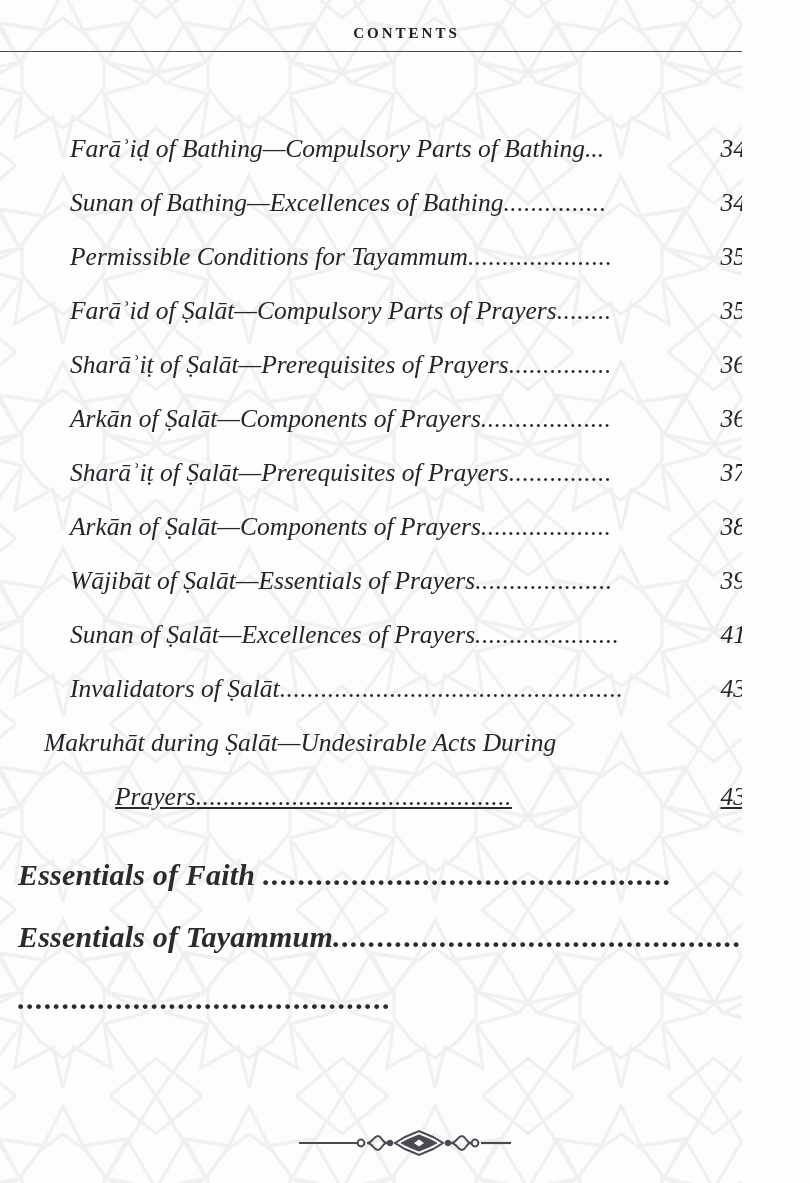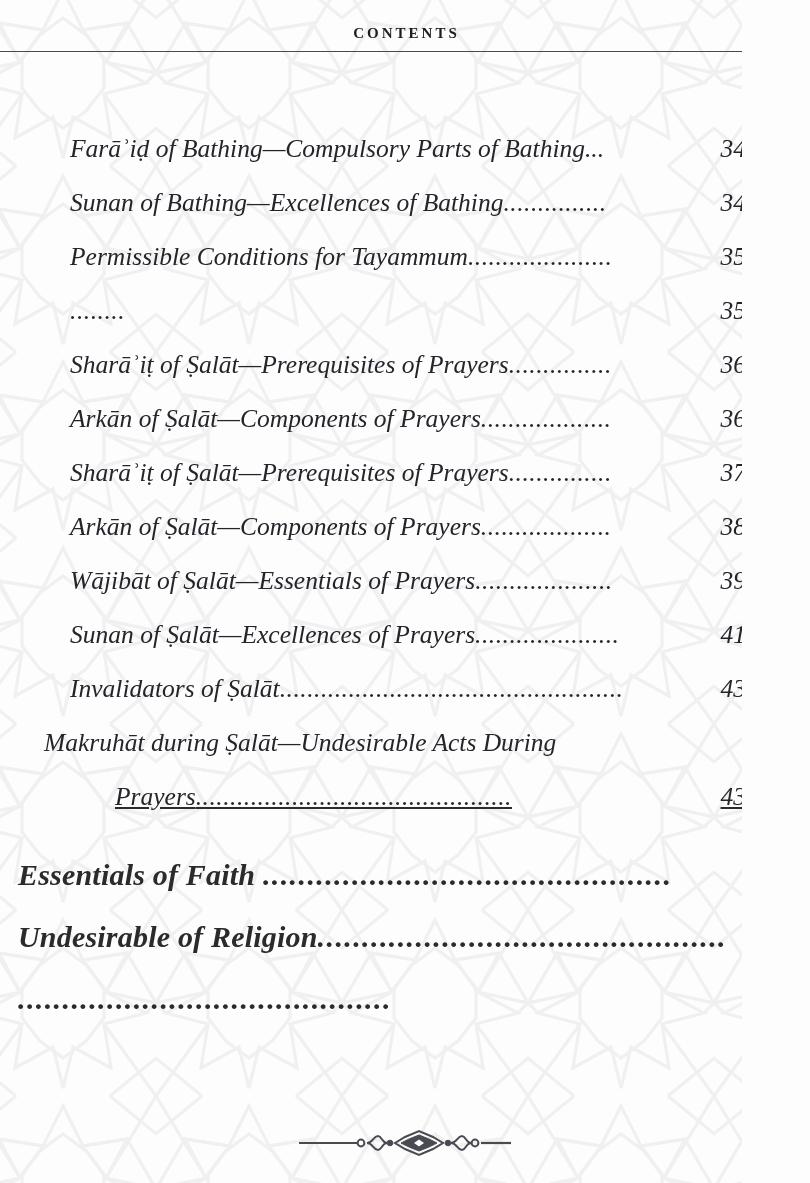--- a/index.html
+++ b/index.html
@@ -204,20 +204,21 @@
         <span class="entry-page">34</span>
       </div>
 
       <div class="toc-entry sub">
         <span class="entry-title">Permissible Conditions for Tayammum</span>
         <span class="leader">.....................</span>
         <span class="entry-page">35</span>
       </div>
 
       <div class="toc-entry sub">
+        <span class="entry-title">Farāʾid of Ṣalāt—Compulsory Parts of Prayers</span>
         <span class="leader">........</span>
         <span class="entry-page">35</span>
       </div>
 
       <div class="toc-entry sub">
         <span class="entry-title">Sharāʾiṭ of Ṣalāt—Prerequisites of Prayers</span>
         <span class="leader">...............</span>
         <span class="entry-page">36</span>
       </div>
 
@@ -266,21 +267,21 @@
         <span class="entry-page">43</span>
       </div>
 
       <div class="toc-entry main" style="margin-top:20px;">
         <span class="entry-title">Essentials of Faith </span>
         <span class="leader">..............................................</span>
         <span class="entry-page">45</span>
       </div>
 
       <div class="toc-entry main">
-        <span class="entry-title">Undesirable of Religion</span>
+        <span class="entry-title">Essentials of Tayammum</span>
         <span class="leader">..............................................</span>
         <span class="entry-page">47</span>
       </div>
 
       <div class="toc-entry main">
         <span class="leader">..........................................</span>
         <span class="entry-page">5ı</span>
       </div>
 
     </div>

